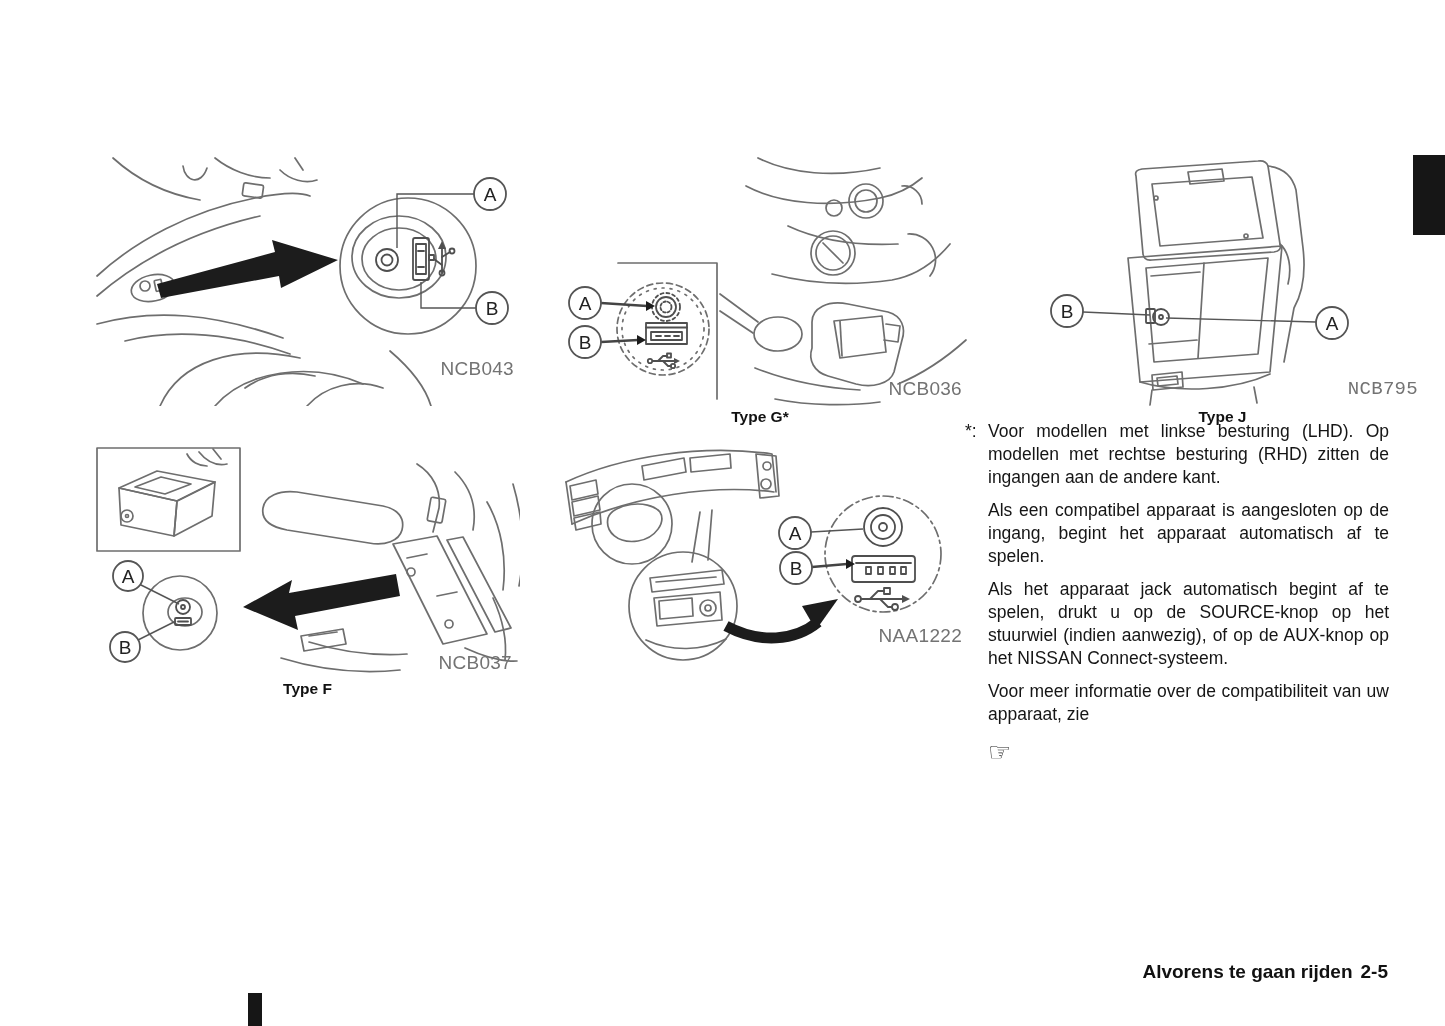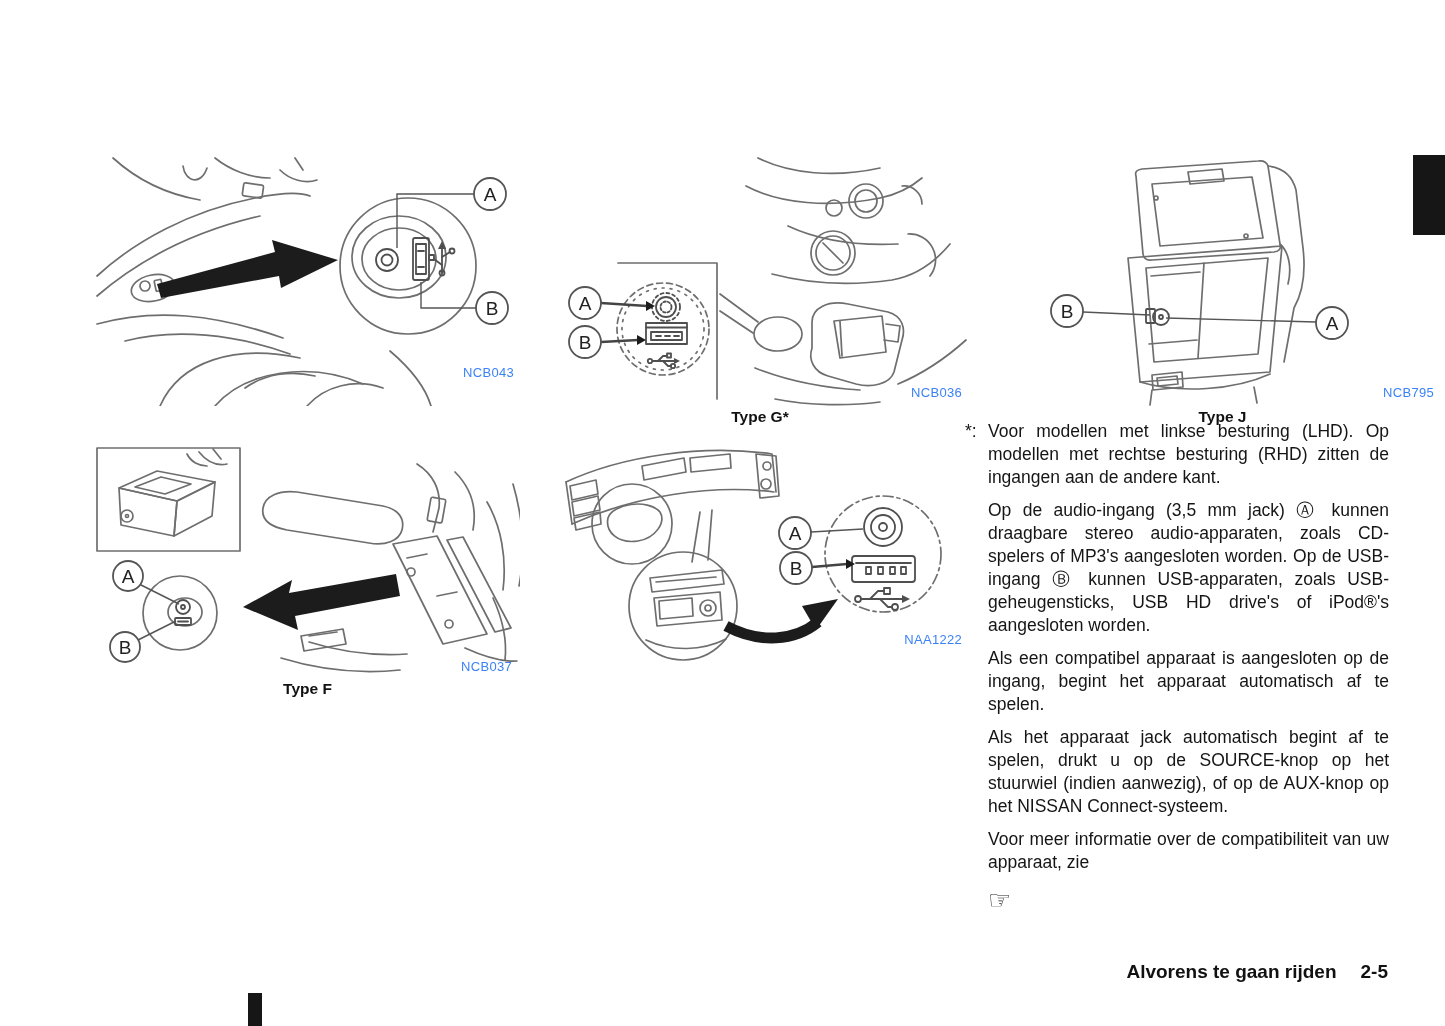--- a/index.html
+++ b/index.html
@@ -7,21 +7,21 @@
     width:1445px;height:1026px;background:#ffffff;
     font-family:"Liberation Sans",sans-serif;color:#1a1a1a;
     position:relative;overflow:hidden;
   }
   .page{position:absolute;inset:0;background:#fff;}
   .section-tab{position:absolute;left:1413px;top:155px;width:32px;height:80px;background:#161616;}
   .print-mark{position:absolute;left:248px;top:993px;width:14px;height:33px;background:#161616;}
 
   .fig{position:absolute;}
   .fig svg{display:block;}
-  .fig-code{position:absolute;font-size:13px;color:#3b82f6;letter-spacing:.3px;}
+  .fig-code{position:absolute;font-size:19px;color:#737373;letter-spacing:.3px;}
   .fig-caption{text-align:center;font-weight:bold;font-size:15.5px;color:#111;margin-top:2px;}
 
   
   .art path,.art ellipse,.art circle,.art rect,.art line,.art polyline{
     stroke:#6e6e6e;fill:none;stroke-width:1.7;stroke-linecap:round;stroke-linejoin:round;
   }
   .ports path,.ports ellipse,.ports circle,.ports rect,.ports line{
     stroke:#4f4f4f;fill:none;stroke-width:1.8;stroke-linecap:round;stroke-linejoin:round;
   }
   .leader{stroke:#555;stroke-width:1.4;fill:none;}
@@ -38,21 +38,21 @@
   .text-col p{margin:0 0 10px 0;padding-left:23px;}
   .text-col p.footnote{position:relative;}
   .fn-marker{position:absolute;left:0;top:0;}
   .ref-row{display:flex;align-items:flex-start;gap:16px;padding-left:23px;margin-top:15px;}
   .ref-icon{font-size:26px;line-height:22px;color:#222;}
   .ref-text{font-size:17.5px;}
 
   .footer{
     position:absolute;top:961px;right:57px;
     font-weight:bold;font-size:19px;color:#111;
-    display:flex;align-items:baseline;gap:24px;
+    display:flex;align-items:baseline;gap:8px;
   }
 </style>
 </head>
 <body>
 
 <div class="page">
 
   <div class="section-tab"></div>
 
   <figure class="fig" style="left:55px;top:140px;width:425px;">
@@ -216,21 +216,21 @@
       <line class="leader" x1="286" y1="166" x2="136" y2="162"></line>
       <g class="callout">
         <circle cx="37" cy="155" r="16"></circle>
         <text x="37" y="162">B</text>
       </g>
       <g class="callout">
         <circle cx="302" cy="167" r="16"></circle>
         <text x="302" y="174">A</text>
       </g>
     </svg>
-    <span class="fig-code" style="right:16px;bottom:26px;">NCB795</span>
+    <span class="fig-code" style="right:32px;bottom:26px;font-family:Liberation Mono, monospace;">NCB795</span>
     <figcaption class="fig-caption" style="width:385px;">Type J</figcaption>
   </figure>
 
   <figure class="fig" style="left:55px;top:430px;width:425px;">
     <svg width="425" height="232" viewBox="0 0 425 232">
       <g class="art">
         <rect x="2" y="2" width="143" height="103"></rect>
         <path d="M24,42 L62,25 L120,36 L82,55 Z"></path>
         <path d="M24,42 L82,55 L79,90 L26,79 Z"></path>
         <path d="M82,55 L120,36 L117,70 L79,90 Z"></path>
@@ -358,21 +358,20 @@
       </g>
     </svg>
     <span class="fig-code" style="right:13px;bottom:34px;">NAA1222</span>
   </figure>
 
   <div class="text-col">
     <p class="footnote">
       <span class="fn-marker">*:</span>
       <span>Voor modellen met linkse besturing (LHD). Op modellen met rechtse besturing (RHD) zitten de ingangen aan de andere kant.</span>
     </p>
-    <p>Op de audio-ingang (3,5 mm jack) Ⓐ kunnen draagbare stereo audio-apparaten, zoals CD-spelers of MP3's aangesloten worden. Op de USB-ingang Ⓑ kunnen USB-apparaten, zoals USB-geheugensticks, USB HD drive's of iPod®'s aangesloten worden.</p>
     <p>Als een compatibel apparaat is aangesloten op de ingang, begint het apparaat automatisch af te spelen.</p>
     <p>Als het apparaat jack automatisch begint af te spelen, drukt u op de SOURCE-knop op het stuurwiel (indien aanwezig), of op de AUX-knop op het NISSAN Connect-systeem.</p>
     <p>Voor meer informatie over de compatibiliteit van uw apparaat, zie</p>
     <div class="ref-row">
       <span class="ref-icon">☞</span>
     </div>
   </div>
 
   <div class="footer">
     <span>Alvorens te gaan rijden</span>

